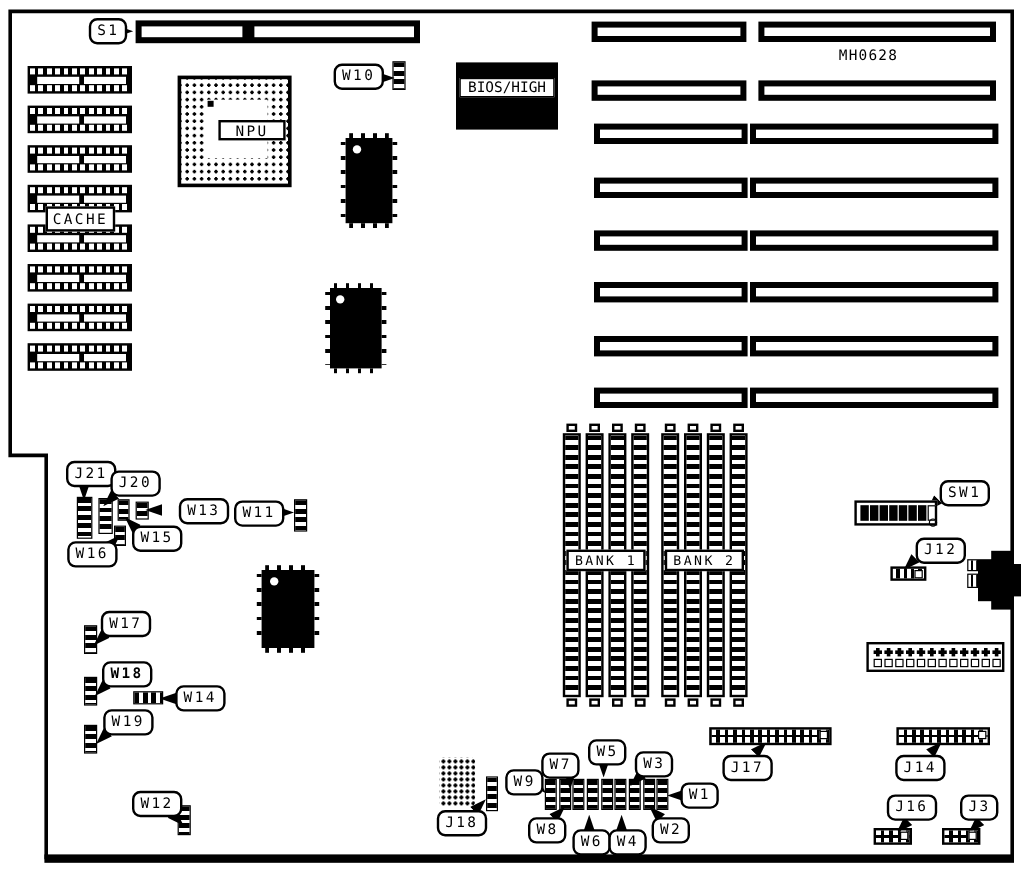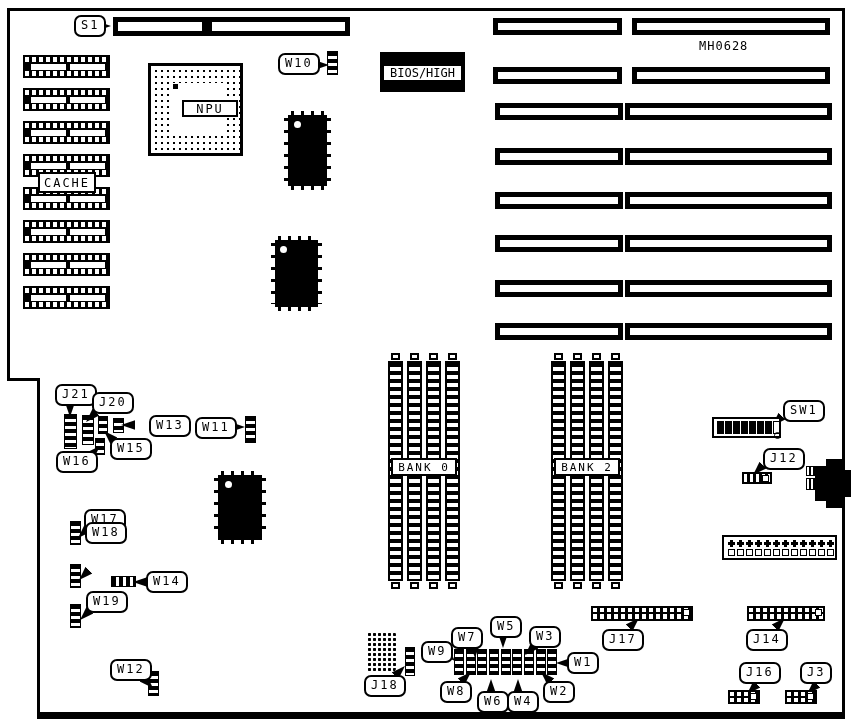--- a/index.html
+++ b/index.html
@@ -99,21 +99,21 @@
     <span class="vt l"></span>
     <span class="vt r"></span>
     <span class="dot" style="left:5px;top:6px"></span>
   </div>
   <div class="qfp" style="left:218px;top:475px;width:44px;height:65px;z-index:2">
     <span class="vt l"></span>
     <span class="vt r"></span>
     <span class="dot" style="left:7px;top:6px"></span>
   </div>
 
-  <div class="blk" style="left:380px;top:52px;width:85px;height:40px;z-index:2">
+  <div class="blk" style="left:380px;top:52px;width:85px;height:56px;z-index:2">
     <div class="chip-label" style="left:3px;top:13px;width:79px;height:16px;border-width:1px;letter-spacing:0">BIOS/HIGH</div>
   </div>
 
   <div class="chip-label" style="left:38px;top:172px;width:58px;height:21px;z-index:4">CACHE</div>
 
   <div class="abs" id="sw1" style="left:712px;top:417px;width:69px;height:21px;background:#fff;
        border:2px solid #000;box-sizing:border-box;z-index:3">
       <div class="sw-cell" style="left: 3px; top: 2px;"></div>
       <div class="sw-cell" style="left: 11px; top: 2px;"></div>
       <div class="sw-cell" style="left: 19px; top: 2px;"></div>
@@ -238,34 +238,34 @@
       <div class="slotbar" style="left: 495px; top: 148px; width: 128px;"></div>
       <div class="slotbar" style="left: 625px; top: 148px; width: 207px;"></div>
       <div class="slotbar" style="left: 495px; top: 192px; width: 128px;"></div>
       <div class="slotbar" style="left: 625px; top: 192px; width: 207px;"></div>
       <div class="slotbar" style="left: 495px; top: 235px; width: 128px;"></div>
       <div class="slotbar" style="left: 625px; top: 235px; width: 207px;"></div>
       <div class="slotbar" style="left: 495px; top: 280px; width: 128px;"></div>
       <div class="slotbar" style="left: 625px; top: 280px; width: 207px;"></div>
       <div class="slotbar" style="left: 495px; top: 323px; width: 128px;"></div>
       <div class="slotbar" style="left: 625px; top: 323px; width: 207px;"></div>
-      <div class="bank" style="left: 387px; top: 353px;">
+      <div class="bank" style="left: 468px; top: 353px;">
         <div class="simm" style="left: 1px; top: 8px; height: 220px;"></div>
         <div class="tab" style="left: 4px; top: 0px;"></div>
         <div class="tab" style="left: 4px; top: 229px;"></div>
         <div class="simm" style="left: 20px; top: 8px; height: 220px;"></div>
         <div class="tab" style="left: 23px; top: 0px;"></div>
         <div class="tab" style="left: 23px; top: 229px;"></div>
         <div class="simm" style="left: 39px; top: 8px; height: 220px;"></div>
         <div class="tab" style="left: 42px; top: 0px;"></div>
         <div class="tab" style="left: 42px; top: 229px;"></div>
         <div class="simm" style="left: 58px; top: 8px; height: 220px;"></div>
         <div class="tab" style="left: 61px; top: 0px;"></div>
         <div class="tab" style="left: 61px; top: 229px;"></div>
-        <div class="chip-label" style="left: 4px; top: 105px; width: 66px; height: 18px; font-size: 11px;">BANK 0</div>
+        <div class="chip-label" style="left: 4px; top: 105px; width: 66px; height: 18px; font-size: 11px;">BANK 1</div>
       </div>
       <div class="bank" style="left: 550px; top: 353px;">
         <div class="simm" style="left: 1px; top: 8px; height: 220px;"></div>
         <div class="tab" style="left: 4px; top: 0px;"></div>
         <div class="tab" style="left: 4px; top: 229px;"></div>
         <div class="simm" style="left: 20px; top: 8px; height: 220px;"></div>
         <div class="tab" style="left: 23px; top: 0px;"></div>
         <div class="tab" style="left: 23px; top: 229px;"></div>
         <div class="simm" style="left: 39px; top: 8px; height: 220px;"></div>
         <div class="tab" style="left: 42px; top: 0px;"></div>
@@ -308,21 +308,21 @@
       <div class="callout" style="left: 133px; top: 415px; margin-left: 16px;">W13</div>
       <div class="tail" style="left: 121px; top: 419px; transform: rotate(180deg);"></div>
       <div class="callout" style="left: 110px; top: 438px;">W15</div>
       <div class="tail" style="left: 102px; top: 430px; transform: rotate(225deg);"></div>
       <div class="callout" style="left: 56px; top: 451px;">W16</div>
       <div class="tail" style="left: 88px; top: 445px; transform: rotate(315deg);"></div>
       <div class="callout" style="left: 195px; top: 417px;">W11</div>
       <div class="tail" style="left: 231px; top: 421px; transform: rotate(0deg);"></div>
       <div class="callout" style="left: 84px; top: 509px;">W17</div>
       <div class="tail" style="left: 76px; top: 527px; transform: rotate(135deg);"></div>
-      <div class="callout" style="left: 85px; top: 522px;">W18</div>
+      <div class="callout" style="left: 85px; top: 551px; font-weight: bold;">W18</div>
       <div class="tail" style="left: 77px; top: 569px; transform: rotate(135deg);"></div>
       <div class="callout" style="left: 146px; top: 571px;">W14</div>
       <div class="tail" style="left: 133px; top: 576px; transform: rotate(180deg);"></div>
       <div class="callout" style="left: 86px; top: 591px;">W19</div>
       <div class="tail" style="left: 78px; top: 609px; transform: rotate(135deg);"></div>
       <div class="callout" style="left: 110px; top: 659px;">W12</div>
       <div class="tail" style="left: 141px; top: 677px; transform: rotate(45deg);"></div>
       <div class="callout" style="left: 364px; top: 675px;">J18</div>
       <div class="tail" style="left: 393px; top: 665px; transform: rotate(315deg);"></div>
       <div class="callout" style="left: 421px; top: 641px;">W9</div>

